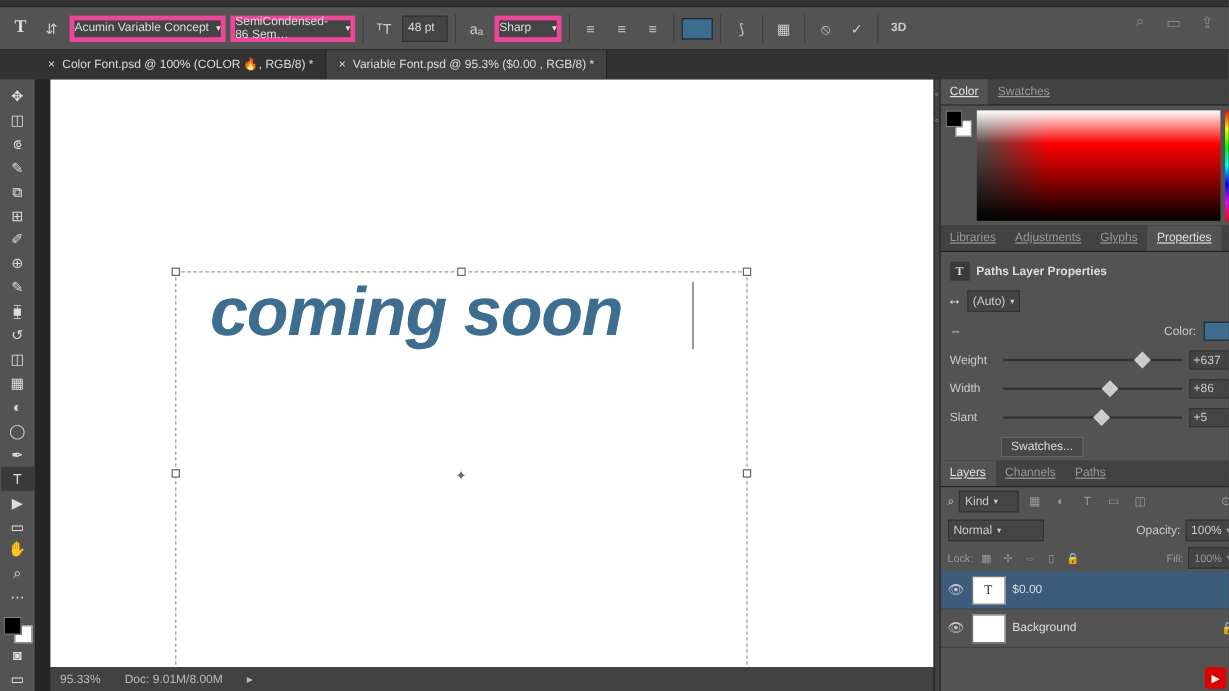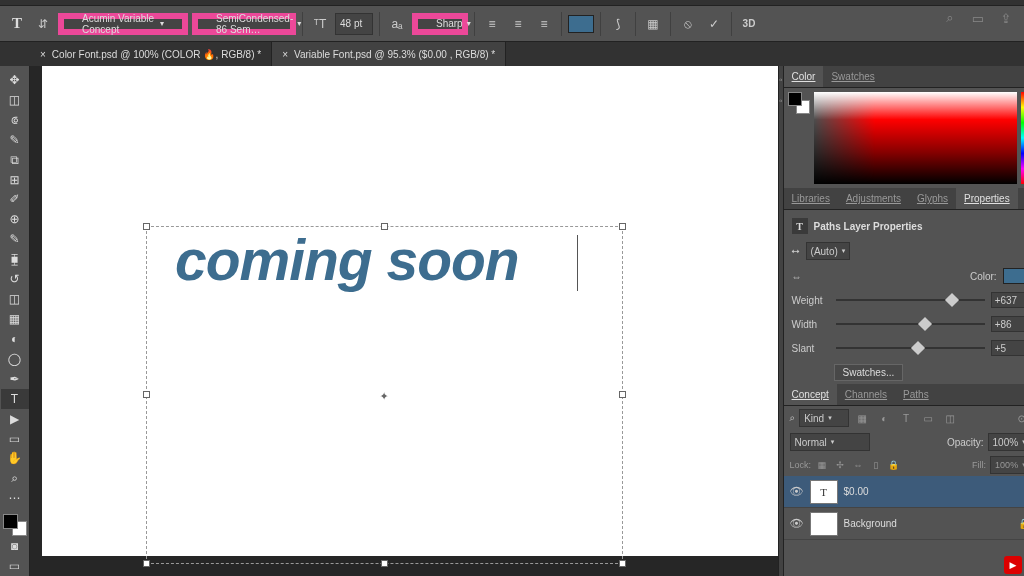--- a/index.html
+++ b/index.html
@@ -6,21 +6,21 @@
 body { width: 1024px; height: 576px; background: #323232; overflow: hidden; color: #ccc; font-size: 10px; }
 .app { display: flex; flex-direction: column; height: 100%; }
 
 
 .menu-bar { height: 6px; background: #323232; border-bottom: 1px solid #222; }
 
 
 .options-bar { height: 36px; background: #535353; display: flex; align-items: center; padding: 0 6px; gap: 4px; border-bottom: 1px solid #222; }
 .opt-icon { width: 22px; height: 22px; display: flex; align-items: center; justify-content: center; background: #535353; }
 .type-icon { font-size: 15px; font-weight: bold; color: #ddd; font-family: Georgia, serif; }
-.dropdown { height: 22px; background: #444; border: 6px solid #ec4899; display: flex; align-items: center; padding: 0 18px; font-size: 10px; color: #ddd; gap: 4px; cursor: pointer; }
+.dropdown { height: 22px; background: #444; border: 4px solid #ec4899; display: flex; align-items: center; padding: 0 0; font-size: 10px; color: #ddd; gap: 4px; cursor: pointer; }
 .dropdown::after { content: '▾'; font-size: 8px; margin-left: auto; }
 .num-input { width: 38px; height: 22px; background: #444; border: 1px solid #333; color: #ddd; font-size: 10px; padding: 0 4px; }
 .sep { width: 1px; height: 24px; background: #404040; margin: 0 2px; }
 .btn { width: 22px; height: 22px; display: flex; align-items: center; justify-content: center; cursor: pointer; font-size: 12px; color: #ccc; }
 .color-swatch-opt { width: 26px; height: 18px; background: #3d6d8f; border: 1px solid #222; }
 .spacer { flex: 1; }
 
 
 .tab-bar { height: 24px; background: #323232; display: flex; align-items: stretch; padding-left: 30px; }
 .tab { padding: 0 10px; display: flex; align-items: center; font-size: 10px; color: #ddd; gap: 6px; border-right: 1px solid #222; cursor: pointer; }
@@ -196,20 +196,25 @@
           <div class="handle h-ml"></div>
           <div class="handle h-mr"></div>
           <div class="handle h-bl"></div>
           <div class="handle h-bm"></div>
           <div class="handle h-br"></div>
           <div class="center-mark">✦</div>
           <div class="text-content">coming soon</div>
           <div class="text-cursor"></div>
         </div>
       </div>
+      <div class="status-bar">
+        <span>95.33%</span>
+        <span>Doc: 9.01M/8.00M</span>
+        <span>▸</span>
+      </div>
     </div>
 
     <div class="right">
       <div class="right-strip">
         <div class="strip-ic">◦</div>
         <div class="strip-ic">◦</div>
       </div>
       <div class="panels">
 
         <div class="panel-head">
@@ -266,21 +271,21 @@
             <span class="lab">Slant</span>
             <div class="slider-track">
                 <div class="slider-thumb" style="left:55%"></div>
               </div>
             <div class="slider-val">+5</div>
           </div>
           <div class="adv-btn">Swatches...</div>
         </div>
 
         <div class="panel-head">
-          <div class="ptab active">Concept</div>
+          <div class="ptab active">Layers</div>
           <div class="ptab">Channels</div>
           <div class="ptab">Paths</div>
           <div class="panel-menu">≡</div>
         </div>
         <div class="layers-panel">
           <div class="lay-filter">
             <span>⌕</span>
             <div class="mini-drop">Kind</div>
             <div class="fic">▦</div>
             <div class="fic">◐</div>

